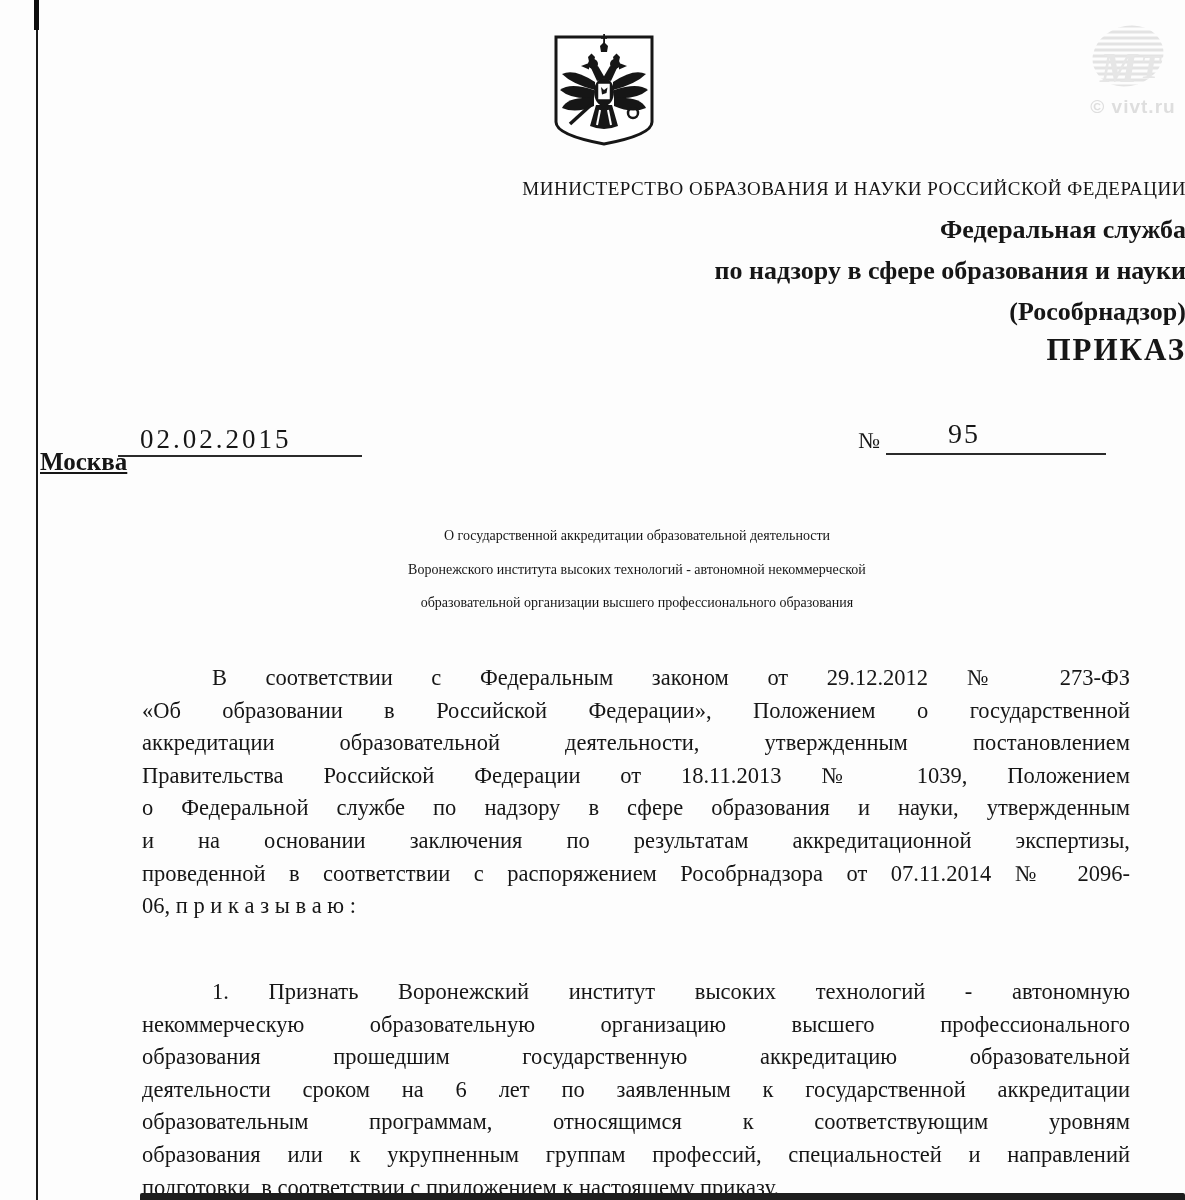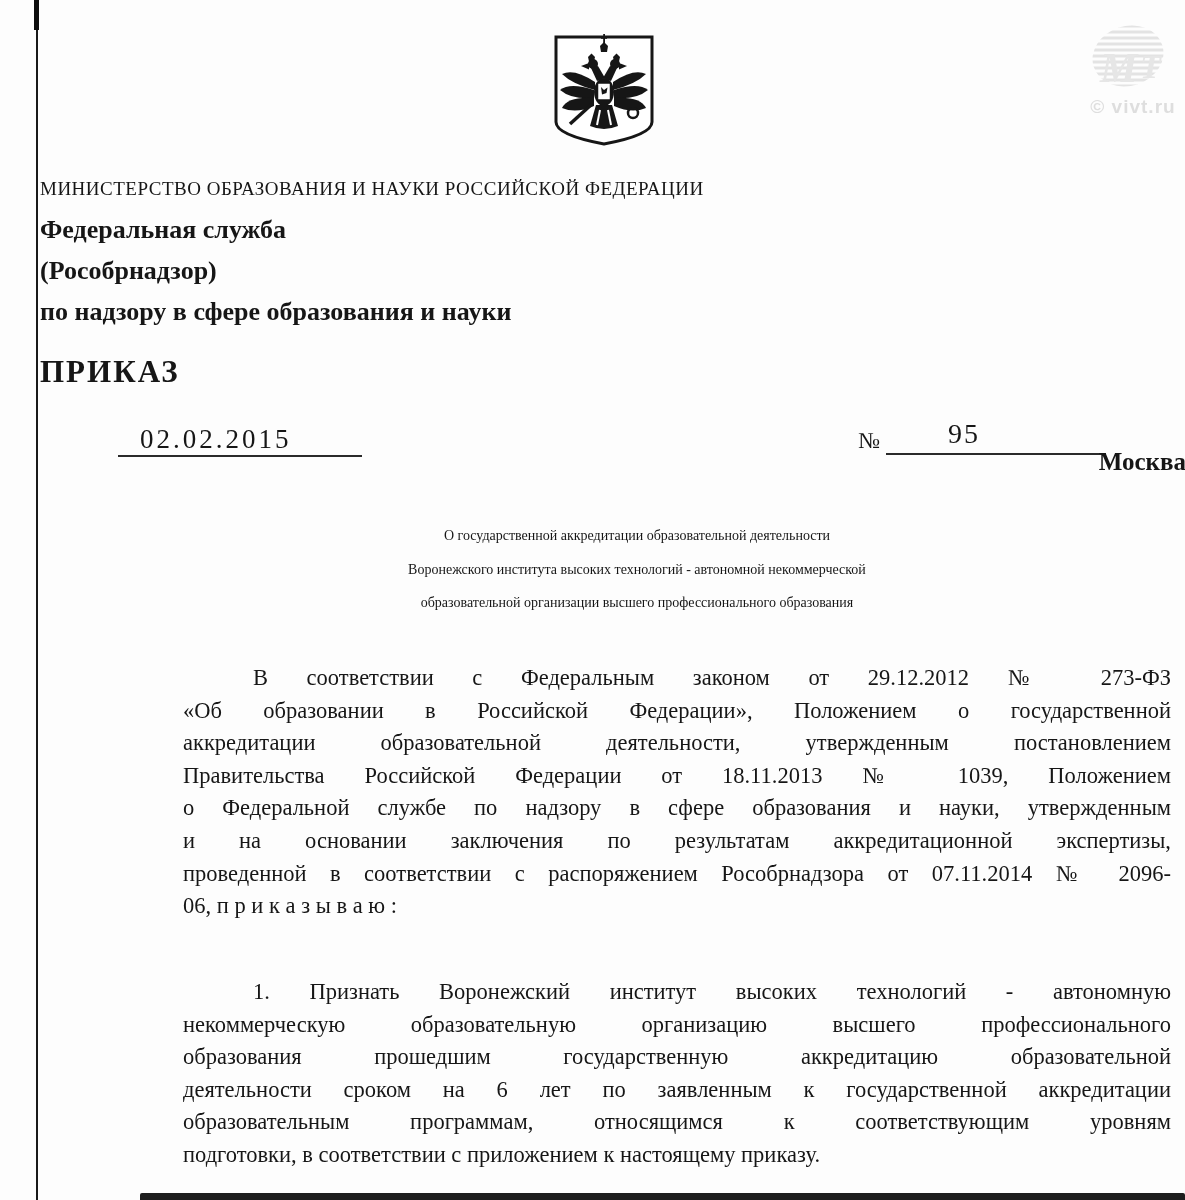--- a/index.html
+++ b/index.html
@@ -9,36 +9,36 @@
   .scan-line{position:absolute;left:36px;top:0;width:2px;height:1200px;background:#191919;}
   .scan-blob{position:absolute;left:34px;top:0;width:5px;height:30px;background:#0d0d0d;}
   .bottom-cut{position:absolute;left:140px;top:1193px;width:1045px;height:7px;background:#1d1d1d;border-radius:2px 2px 0 0;}
   
   .coat{position:absolute;left:548px;top:30px;width:112px;height:118px;}
   
   .watermark{position:absolute;left:1078px;top:20px;width:110px;text-align:center;}
   .watermark .copy{font-family:"Liberation Sans","DejaVu Sans",sans-serif;font-weight:bold;
         font-size:19px;color:#dedede;letter-spacing:1px;margin-top:-6px;}
   
-  .header{position:absolute;left:40px;top:178px;width:1146px;text-align:left;font-family:Liberation Serif, serif;}
+  .header{position:absolute;left:40px;top:178px;width:1146px;text-align:right;font-family:Liberation Serif, serif;}
   .ministry{font-size:19px;letter-spacing:.5px;}
   .agency{margin-top:9px;font-weight:bold;font-size:26px;line-height:41px;}
-  .doctype{margin-top:22px;font-weight:bold;font-size:31px;letter-spacing:2px;}
+  .doctype{font-weight:bold;font-size:31px;letter-spacing:2px;}
   
   .date-text{position:absolute;left:140px;top:424px;font-size:27px;letter-spacing:3px;}
   .date-line{position:absolute;left:118px;top:455px;width:244px;height:2px;background:#2a2a2a;}
   .num-sign{position:absolute;left:858px;top:428px;font-size:23px;}
   .num-value{position:absolute;left:932px;top:418px;font-size:28px;letter-spacing:2px;margin-left:16px;}
   .num-line{position:absolute;left:886px;top:453px;width:220px;height:2px;background:#2a2a2a;}
-  .city{position:absolute;left:40px;top:448px;width:1146px;text-align:right;font-weight:bold;font-size:25px;}
+  .city{position:absolute;left:40px;top:448px;width:1146px;text-align:left;font-weight:bold;font-size:25px;text-decoration:underline;}
   
   .title{position:absolute;left:142px;top:519px;width:990px;font-weight:normal;font-size:14px;line-height:33.5px;}
   .title .line{text-align:center;}
   
-  .para{position:absolute;left:142px;width:988px;font-size:22.5px;line-height:32.6px;margin-left:41px;}
+  .para{position:absolute;left:142px;width:988px;font-size:22.5px;line-height:32.6px;}
   .para .line{text-align:justify;text-align-last:justify;white-space:normal;}
   .para .line:first-child{padding-left:70px;}
   .para .line:last-child{text-align-last:left;}
   .p1{top:662px;}
   .p2{top:976px;}
 </style>
 </head>
 <body>
 
 <div class="page">
@@ -103,22 +103,22 @@
       <text x="22" y="62" font-size="42" font-style="italic" font-weight="bold" fill="#e6e6e6" font-family="Liberation Serif, serif">М</text>
       <text x="62" y="58" font-size="34" font-style="italic" font-weight="bold" fill="#e6e6e6" font-family="Liberation Serif, serif">Т</text>
     </svg>
     <div class="copy">© vivt.ru</div>
   </div>
 
   <div class="header">
     <div class="ministry">МИНИСТЕРСТВО ОБРАЗОВАНИЯ И НАУКИ РОССИЙСКОЙ ФЕДЕРАЦИИ</div>
     <div class="agency">
         <div class="line">Федеральная служба</div>
+        <div class="line">по надзору в сфере образования и науки</div>
         <div class="line">(Рособрнадзор)</div>
-        <div class="line">по надзору в сфере образования и науки</div>
       </div>
     <div class="doctype">ПРИКАЗ</div>
   </div>
 
   <span class="date-text">02.02.2015</span>
   <div class="date-line"></div>
   <span class="num-sign">№</span>
   <span class="num-value">95</span>
   <div class="num-line"></div>
   <div class="city">Москва</div>
@@ -138,17 +138,18 @@
       <div class="line">и на основании заключения по результатам аккредитационной экспертизы,</div>
       <div class="line">проведенной в соответствии с распоряжением Рособрнадзора от 07.11.2014 № 2096-</div>
       <div class="line">06, п р и к а з ы в а ю :</div>
     </div>
   <div class="para p2">
       <div class="line">1. Признать Воронежский институт высоких технологий - автономную</div>
       <div class="line">некоммерческую образовательную организацию высшего профессионального</div>
       <div class="line">образования прошедшим государственную аккредитацию образовательной</div>
       <div class="line">деятельности сроком на 6 лет по заявленным к государственной аккредитации</div>
       <div class="line">образовательным программам, относящимся к соответствующим уровням</div>
+      <div class="line">образования или к укрупненным группам профессий, специальностей и направлений</div>
       <div class="line">подготовки,  в соответствии с приложением к настоящему приказу.</div>
     </div>
 
   <div class="bottom-cut"></div>
 </div>
 
 </body></html>

